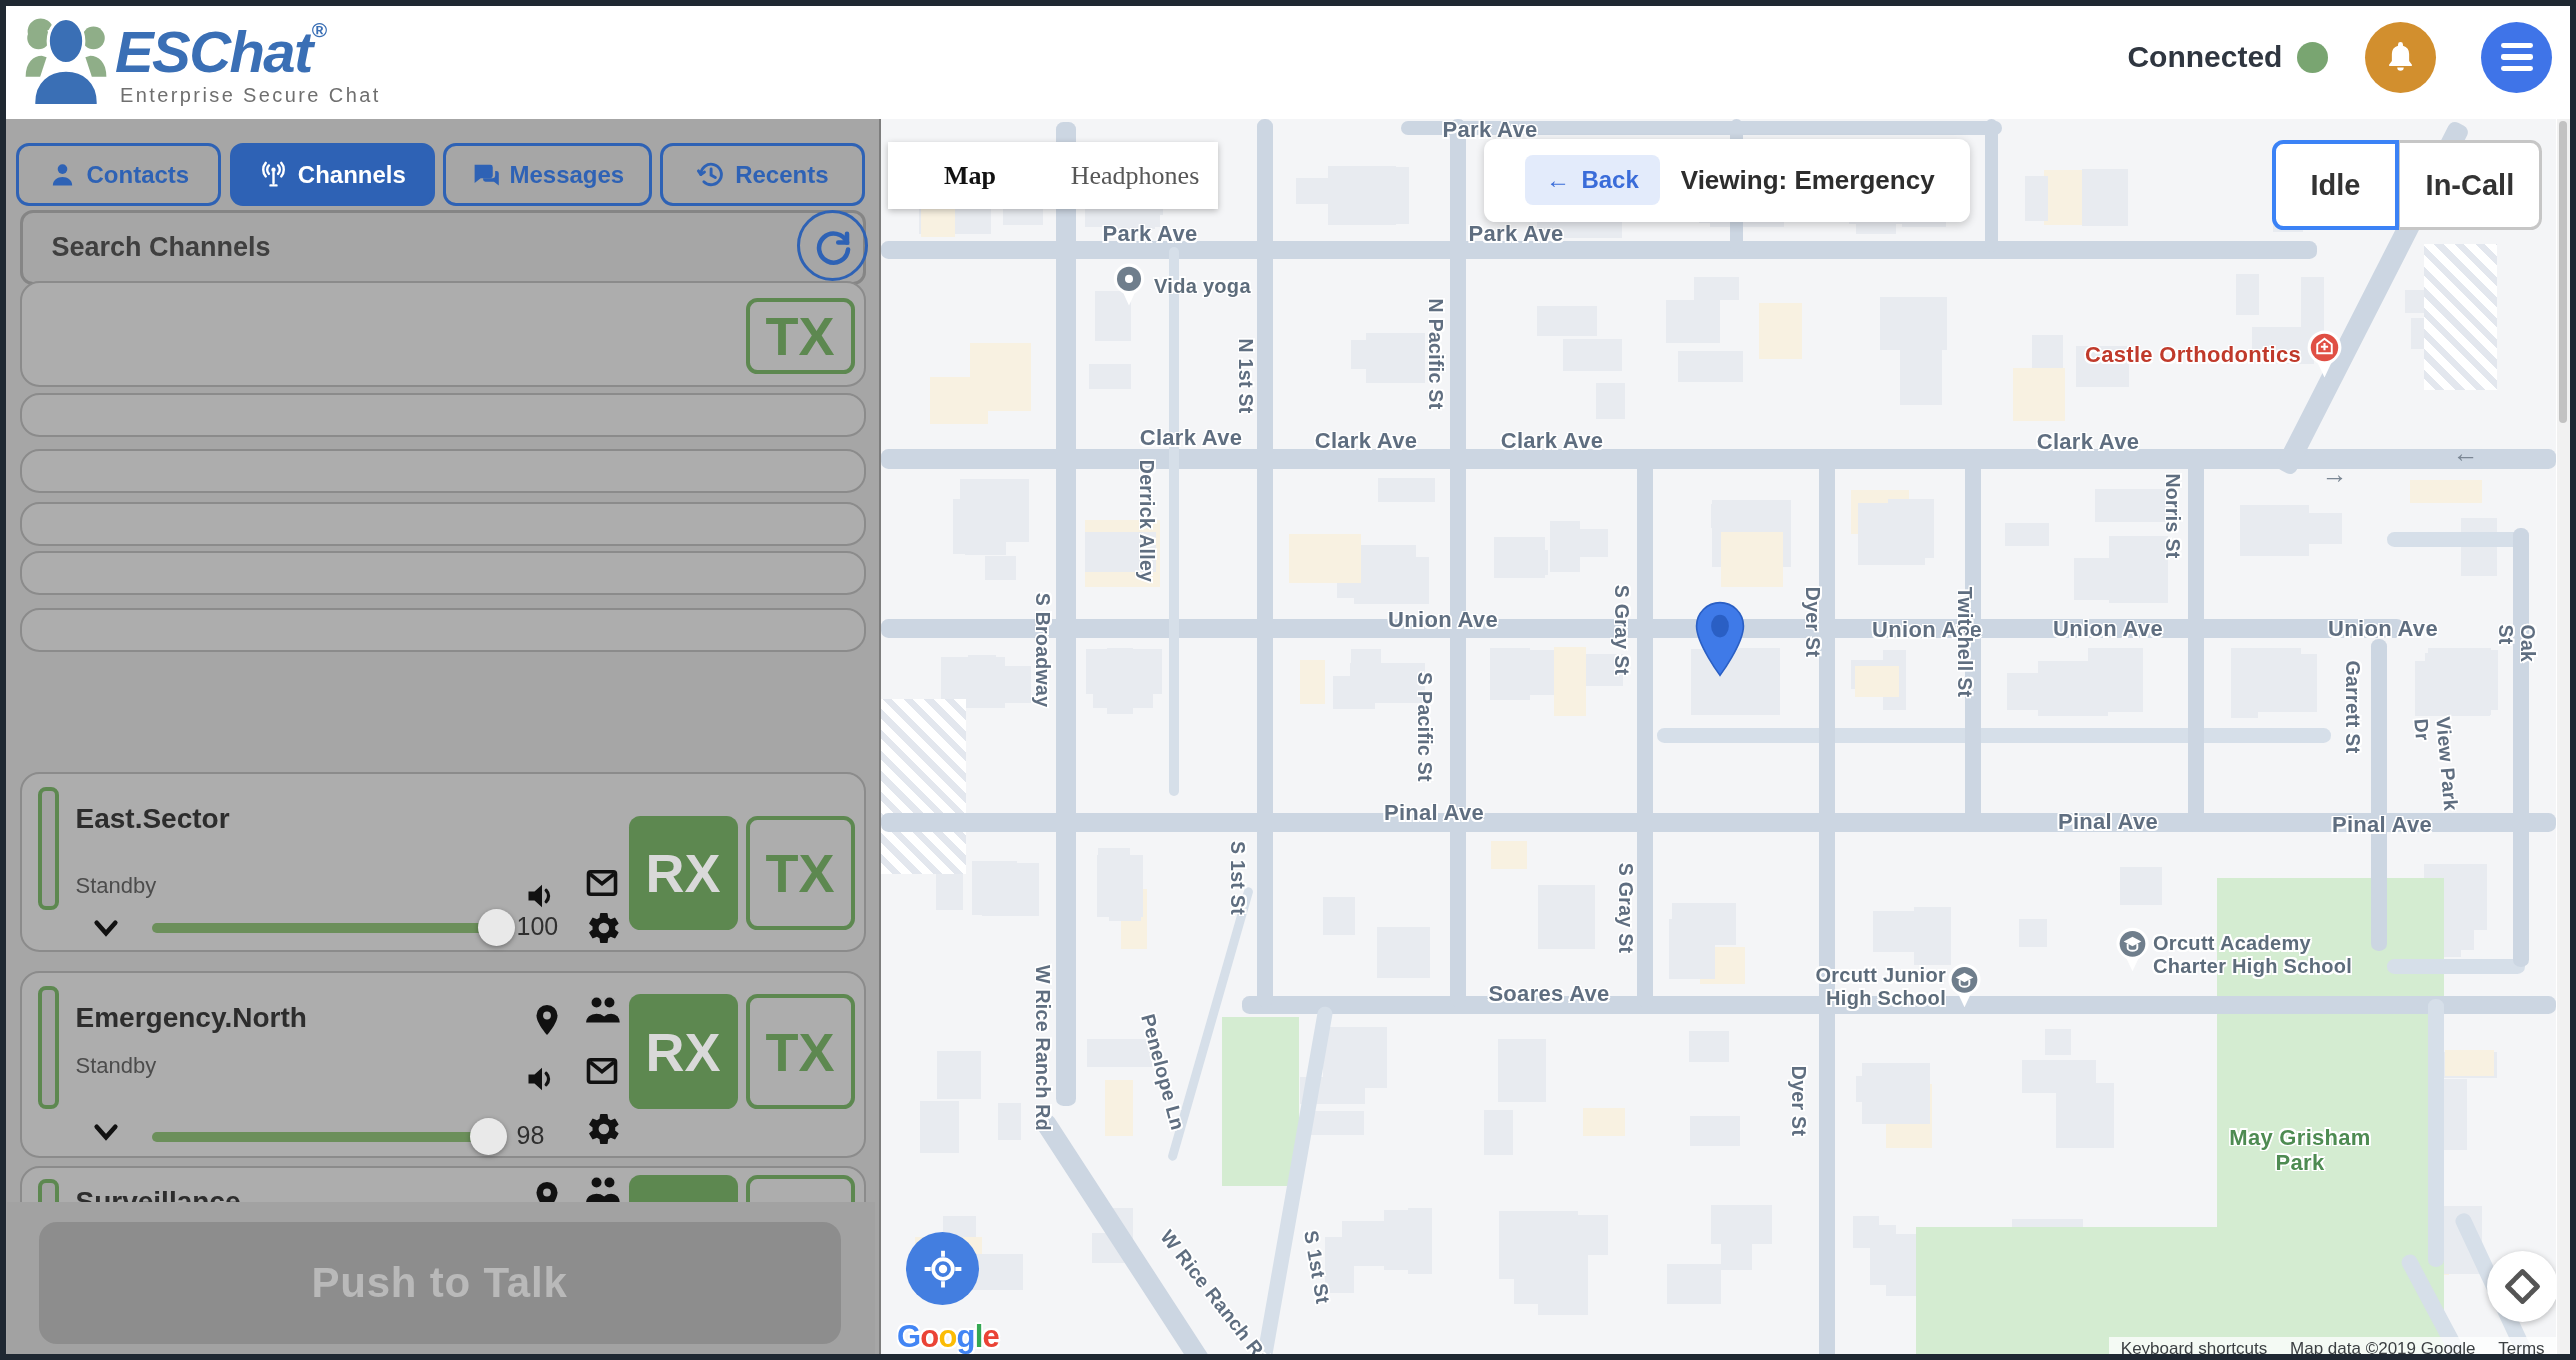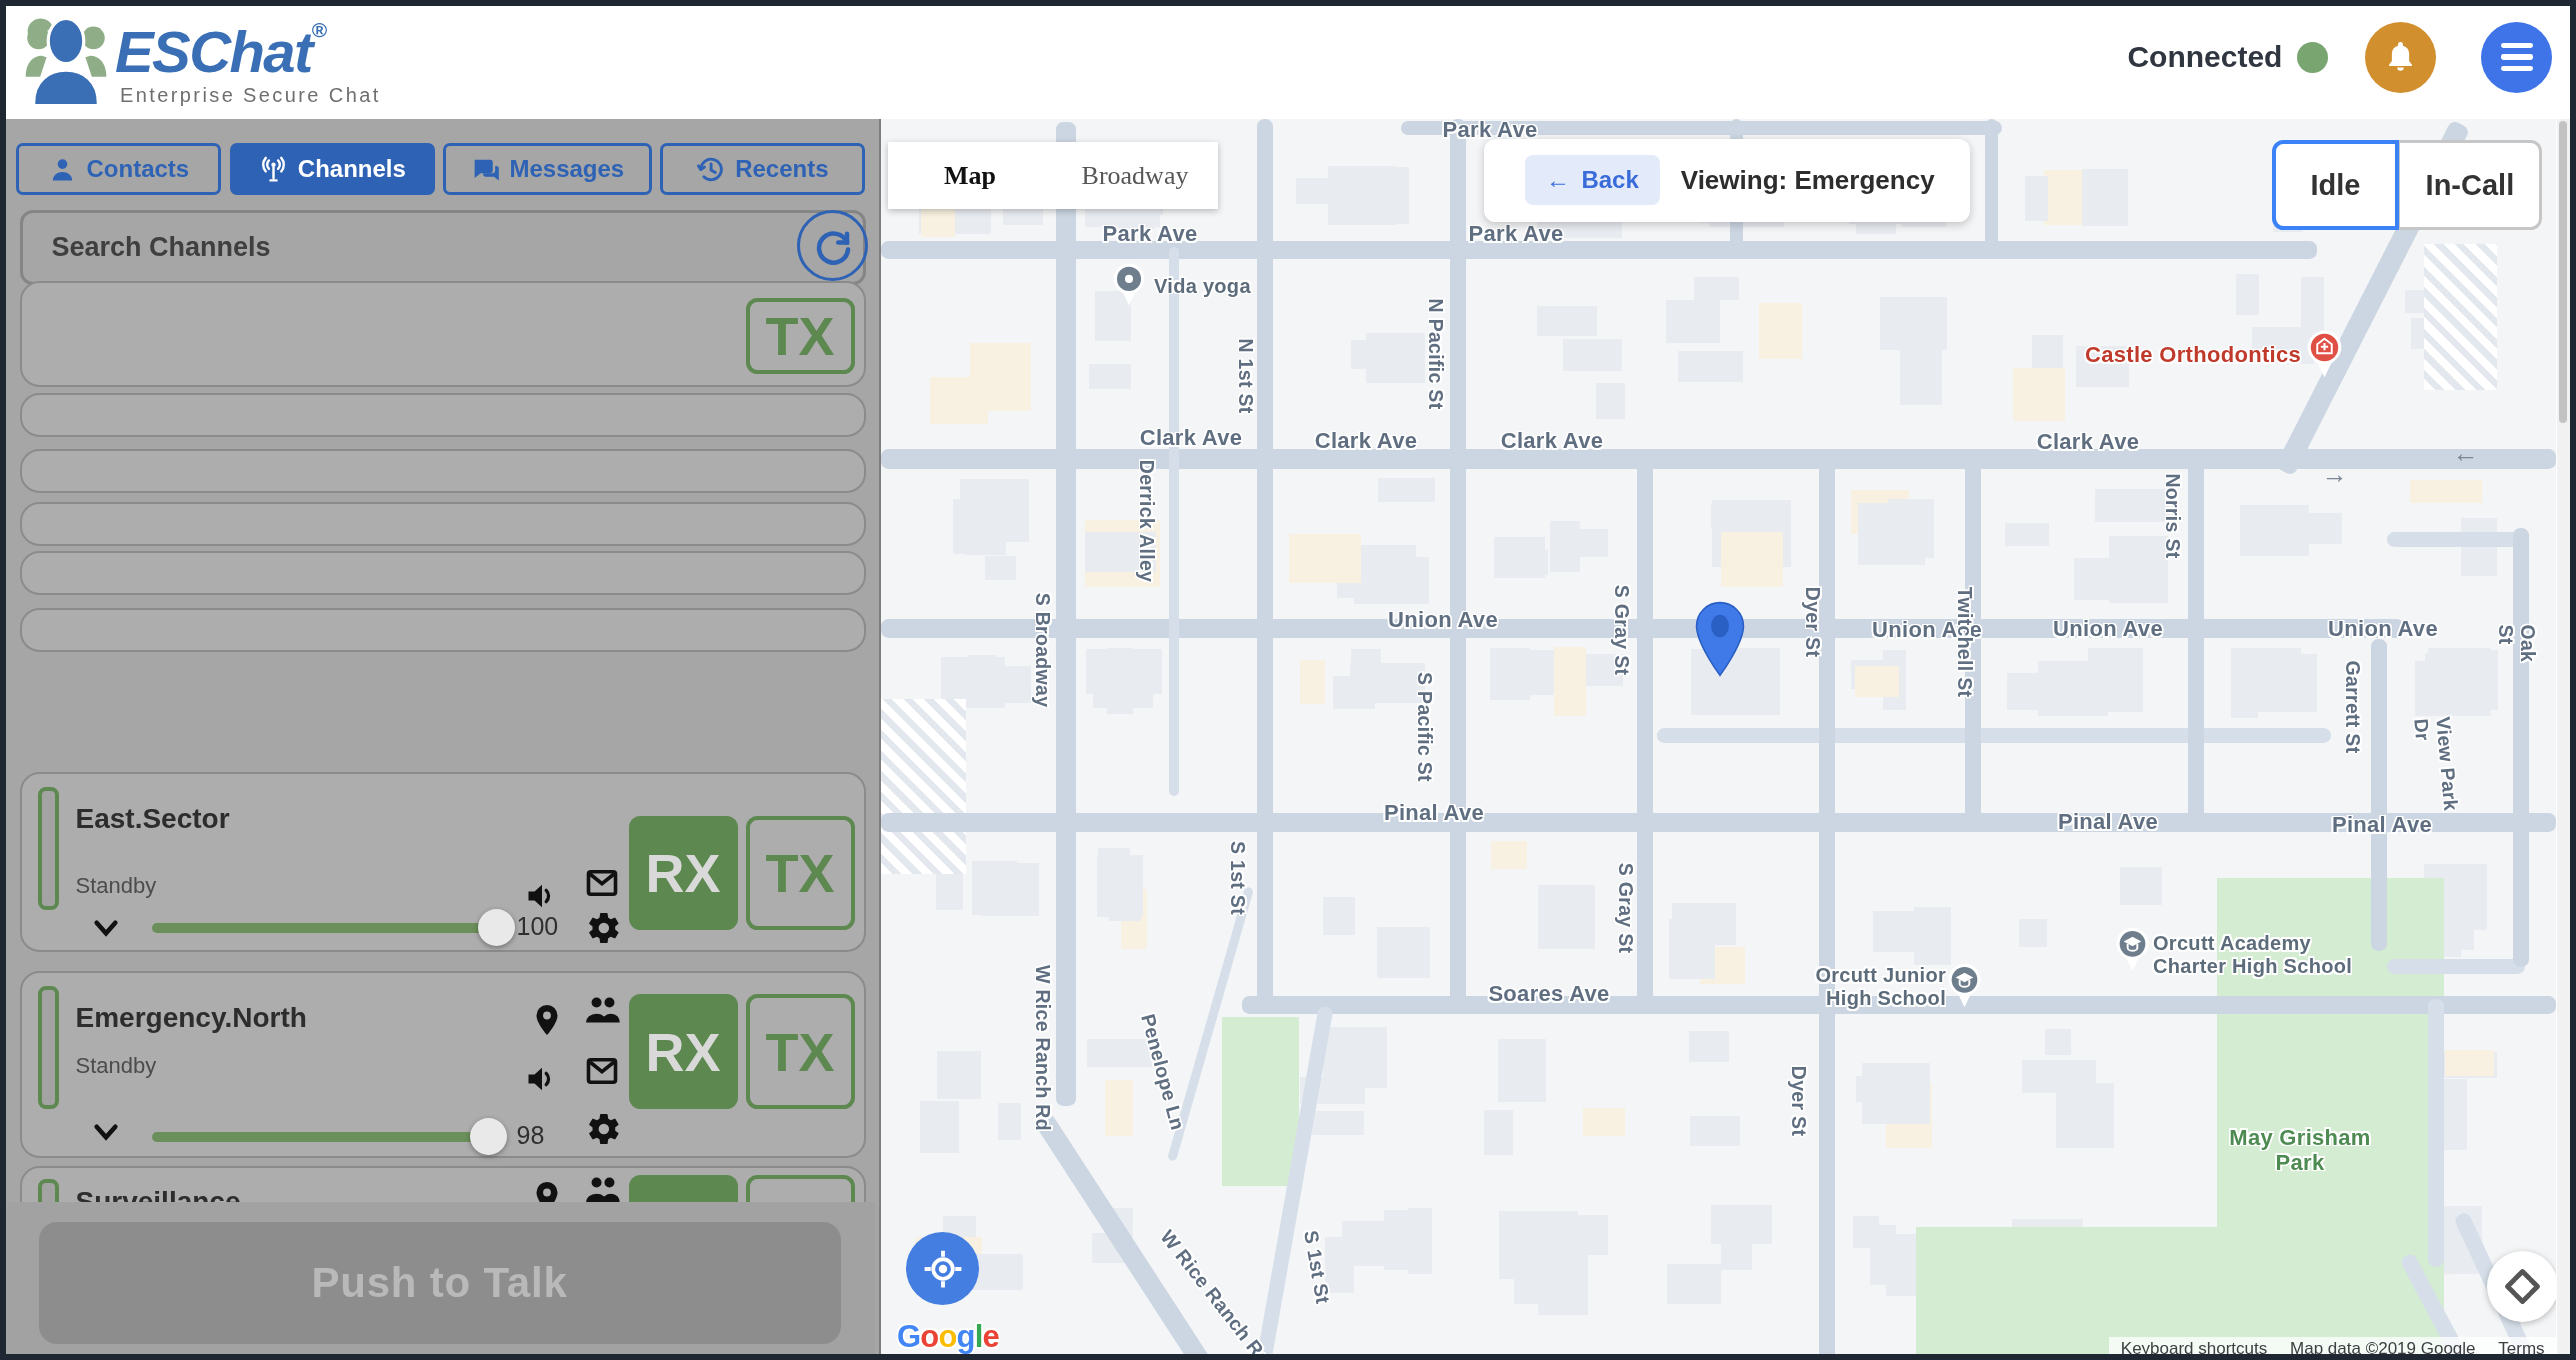--- a/index.html
+++ b/index.html
@@ -20,21 +20,21 @@
   #status-dot { width:31px; height:31px; border-radius:50%; background:#79a571; margin-left:14.6px; }
   .hdr-circle { width:71px; height:71px; border-radius:50%; display:flex; align-items:center; justify-content:center; }
   #bell-btn { background:#d28f2e; margin-left:37px; }
   #menu-btn { background:#3f74e8; margin-left:45px; }
   .bars { width:32px; }
   .bars div { height:5.7px; background:#fff; border-radius:2.4px; margin:5.7px 0; }
 
   
   #sidebar { position:absolute; left:0; top:119px; width:881px; height:1242px; background:#a6a6a6;
     overflow:hidden; border-right:2.4px solid #7d7d7d; z-index:10; }
-  .tab { position:absolute; top:24px; height:52px; border:3.2px solid #2e62b5; border-radius:7px;
+  .tab { position:absolute; top:24px; height:63px; border:3.2px solid #2e62b5; border-radius:13px;
     display:flex; align-items:center; justify-content:center; gap:9.7px; color:#2e62b5;
     font-weight:bold; font-size:24px; background:transparent; }
   .tab.active { background:#2e62b5; color:#fff; }
   .tab svg { width:29px; height:29px; }
   #search-box { position:absolute; left:19.5px; top:91px; width:846px; height:75px;
     border:3.2px solid #858585; border-radius:13px; background:transparent; padding-left:29px;
     font-size:27px; font-weight:bold; color:#3f3f3f; outline:none;
     font-family:"Liberation Sans", sans-serif; }
   #search-box::placeholder { color:#3f3f3f; opacity:1; }
   #refresh-btn { position:absolute; left:797px; top:91px; width:71px; height:71px; border-radius:50%;
@@ -634,21 +634,21 @@
     </div>
     <div class="marker" style="left:812px;top:482px;">
       <svg width="54" height="76" viewBox="0 0 66 94">
           <path d="M33 2C17 2 4 15 4 31c0 22 29 61 29 61s29-39 29-61C62 15 49 2 33 2z" fill="#3f7ae8" stroke="#2a5fc4" stroke-width="2"></path>
           <ellipse cx="33" cy="31" rx="11" ry="14" fill="#2a5fc4"></ellipse>
         </svg>
     </div>
 
     <div id="map-type">
       <div class="mt" id="mt-map">Map</div>
-      <div class="mt" id="mt-sat">Broadway</div>
+      <div class="mt" id="mt-sat">Headphones</div>
     </div>
     <div id="back-card">
       <div id="back-btn">
         <span>←</span>
         <span>Back</span>
       </div>
       <div id="viewing">Viewing: Emergency</div>
     </div>
     <div id="call-state">
       <div class="cs-btn" id="idle-btn">Idle</div>

